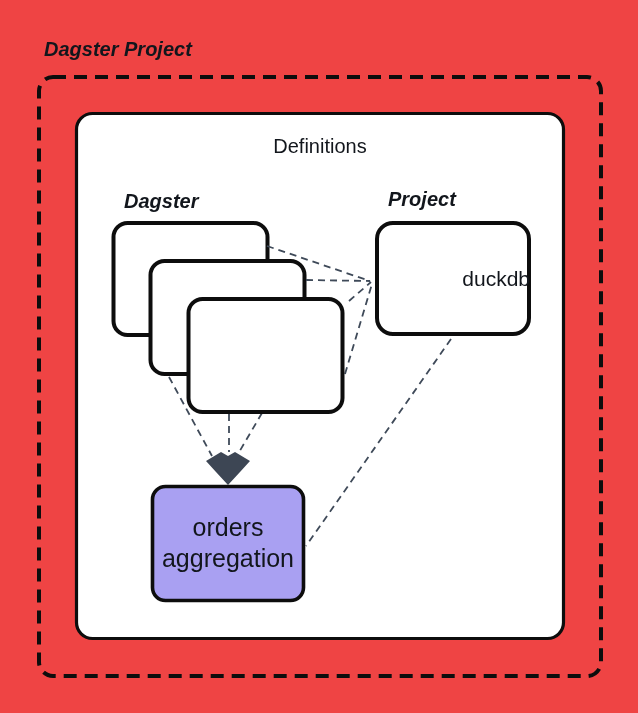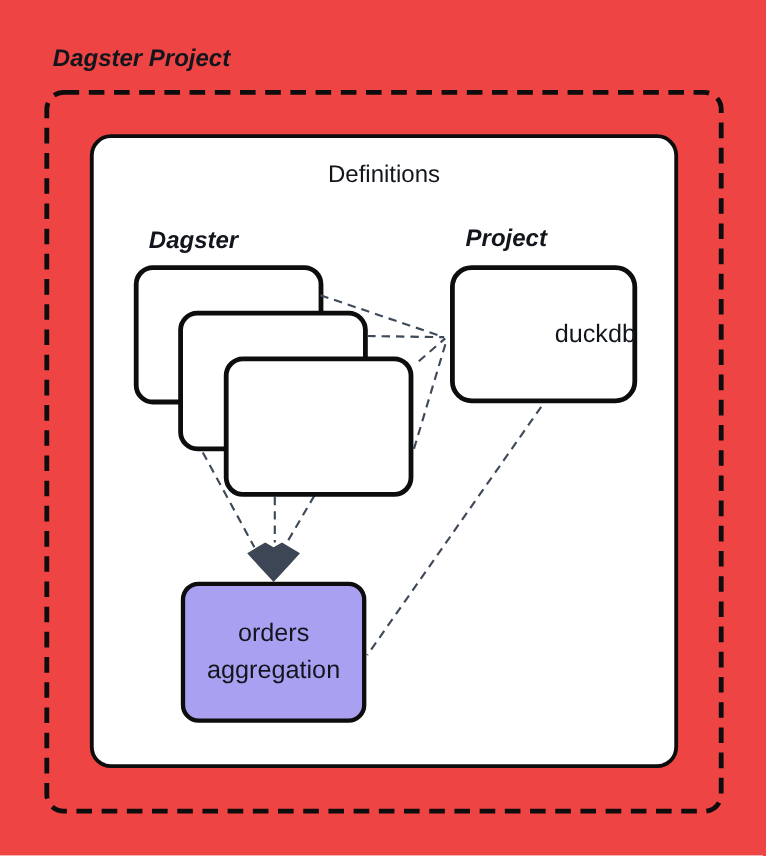--- a/index.html
+++ b/index.html
@@ -60,21 +60,21 @@
     top: 267px;
     width: 153px;
     text-align: right;
     font-size: 21px;
   }
   .orders-label {
     left: 155px;
     top: 512px;
     width: 146px;
     text-align: center;
-    font-size: 21px;
+    font-size: 25px;
     line-height: 31px;
     white-space: normal;
   }
 </style>
 </head>
 <body>
 
 <div class="canvas">
 
   <svg class="layer" width="638" height="713" viewBox="0 0 638 713">

